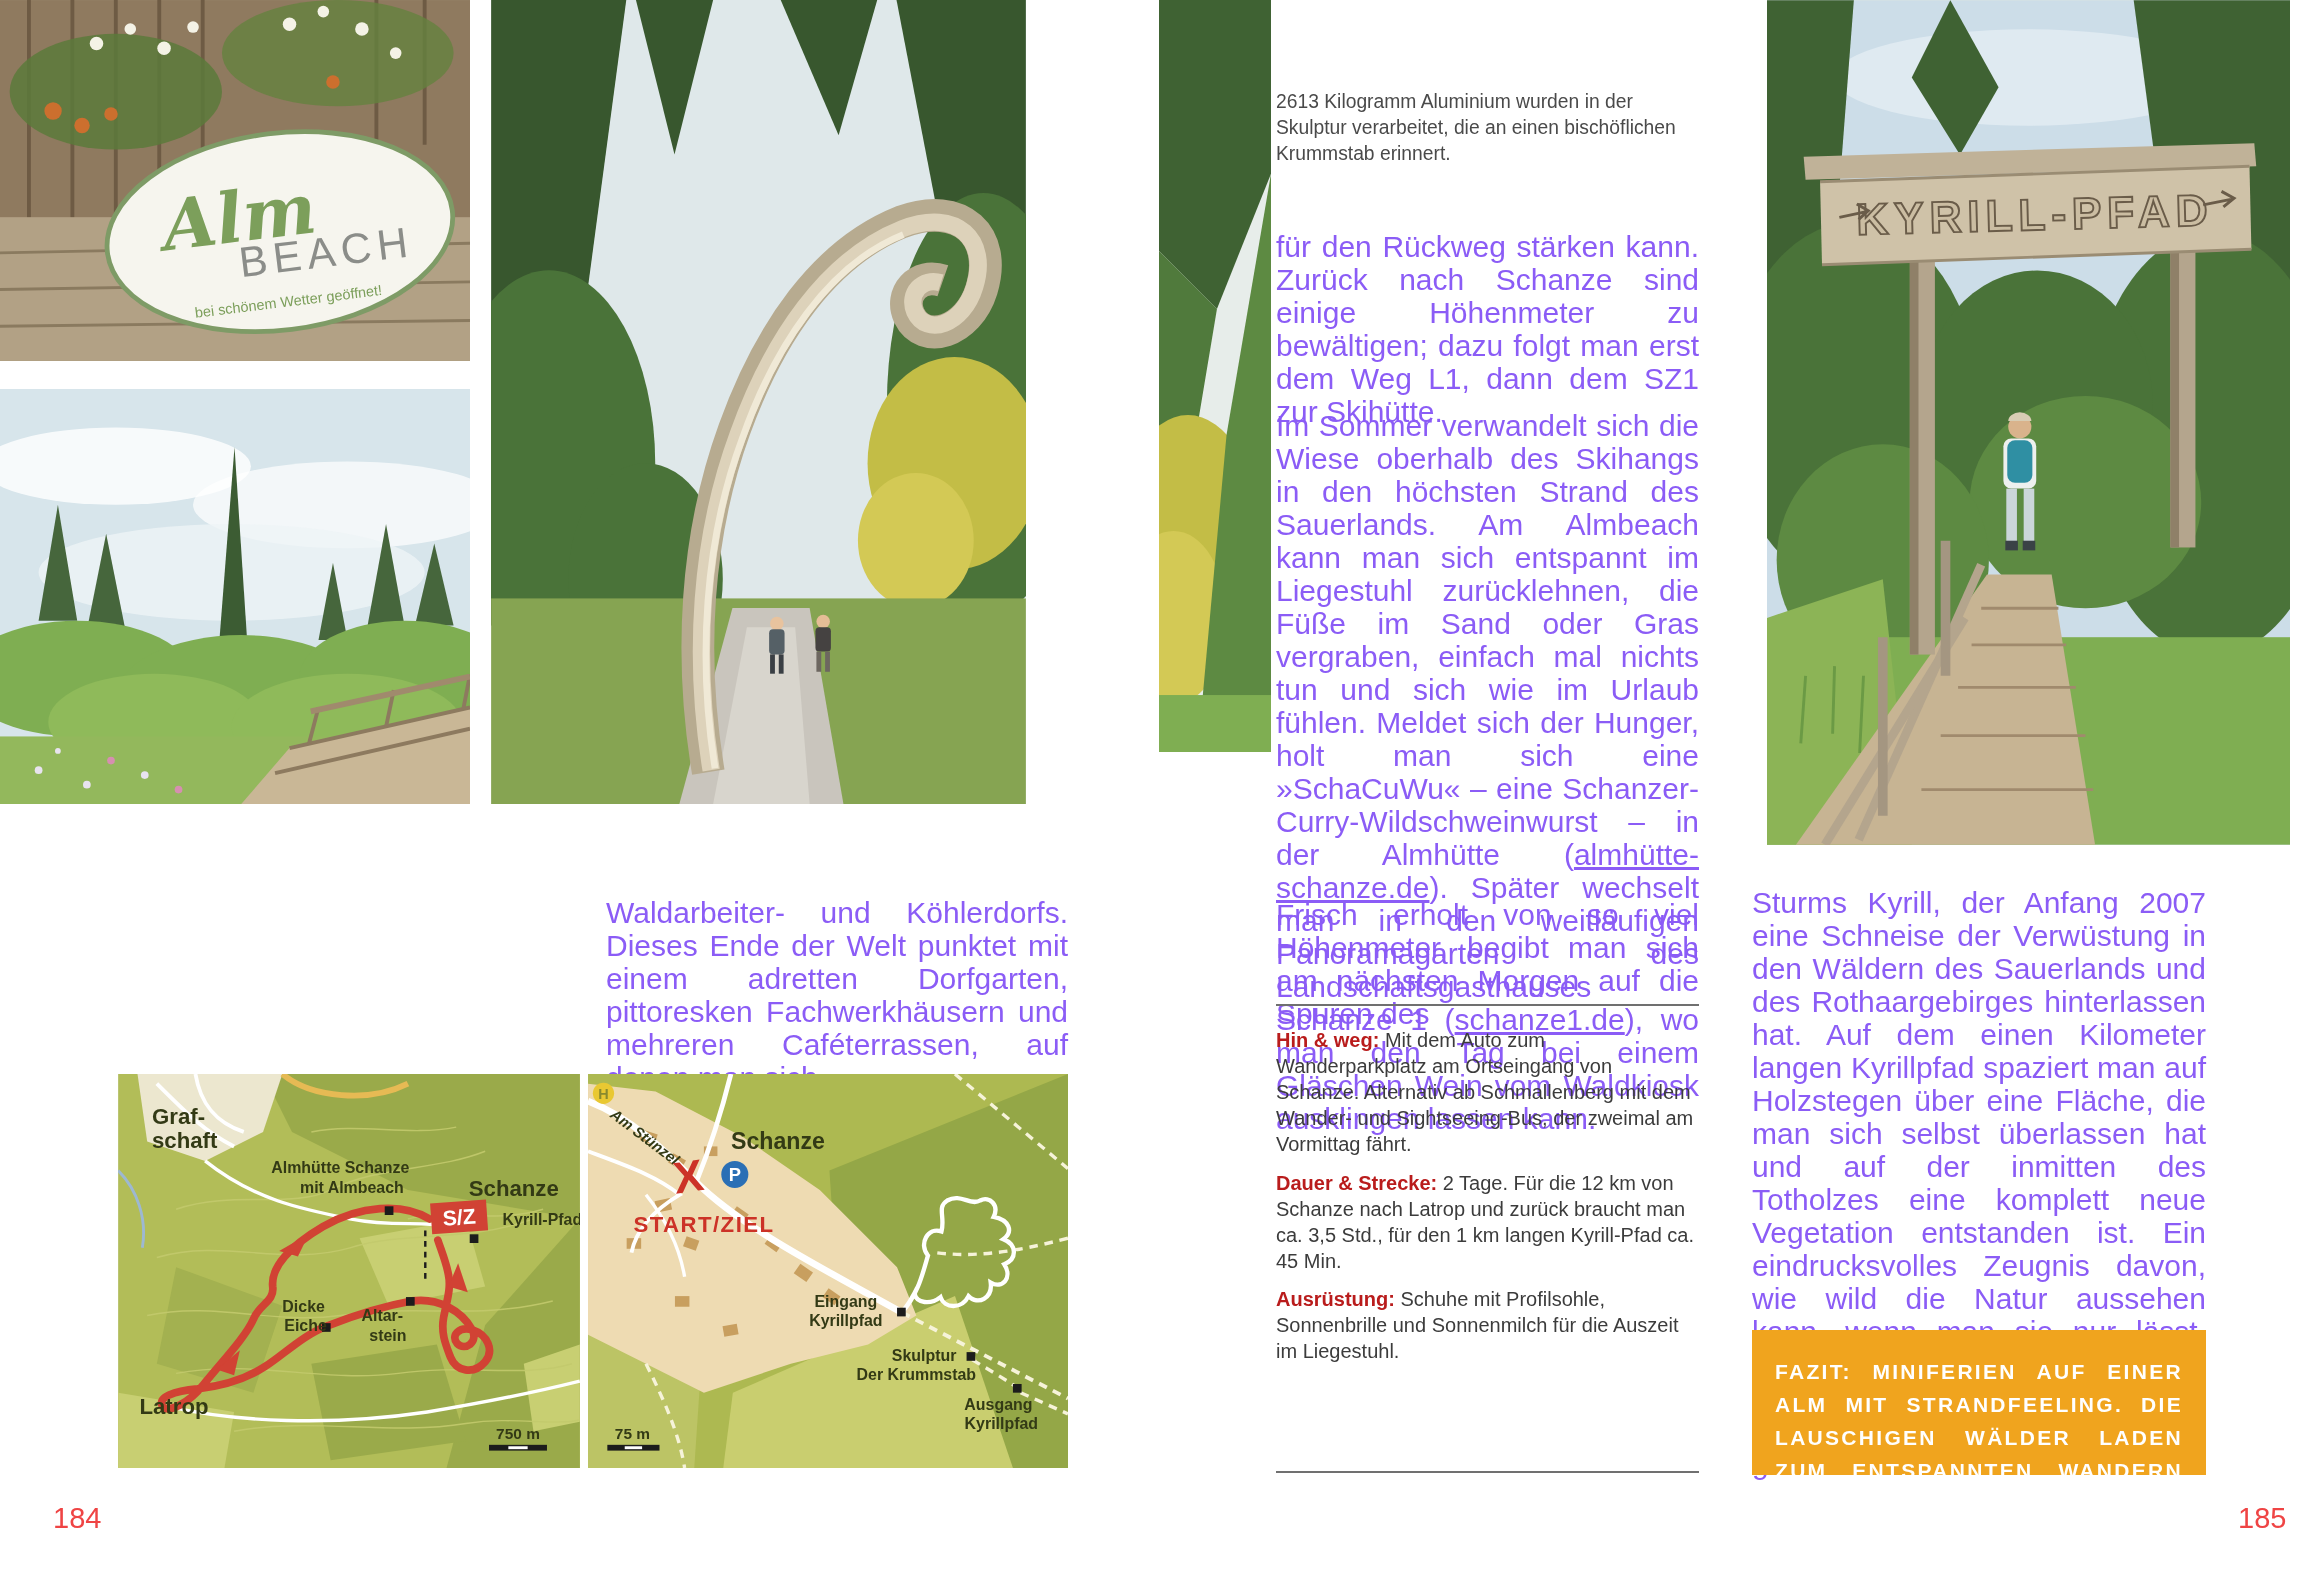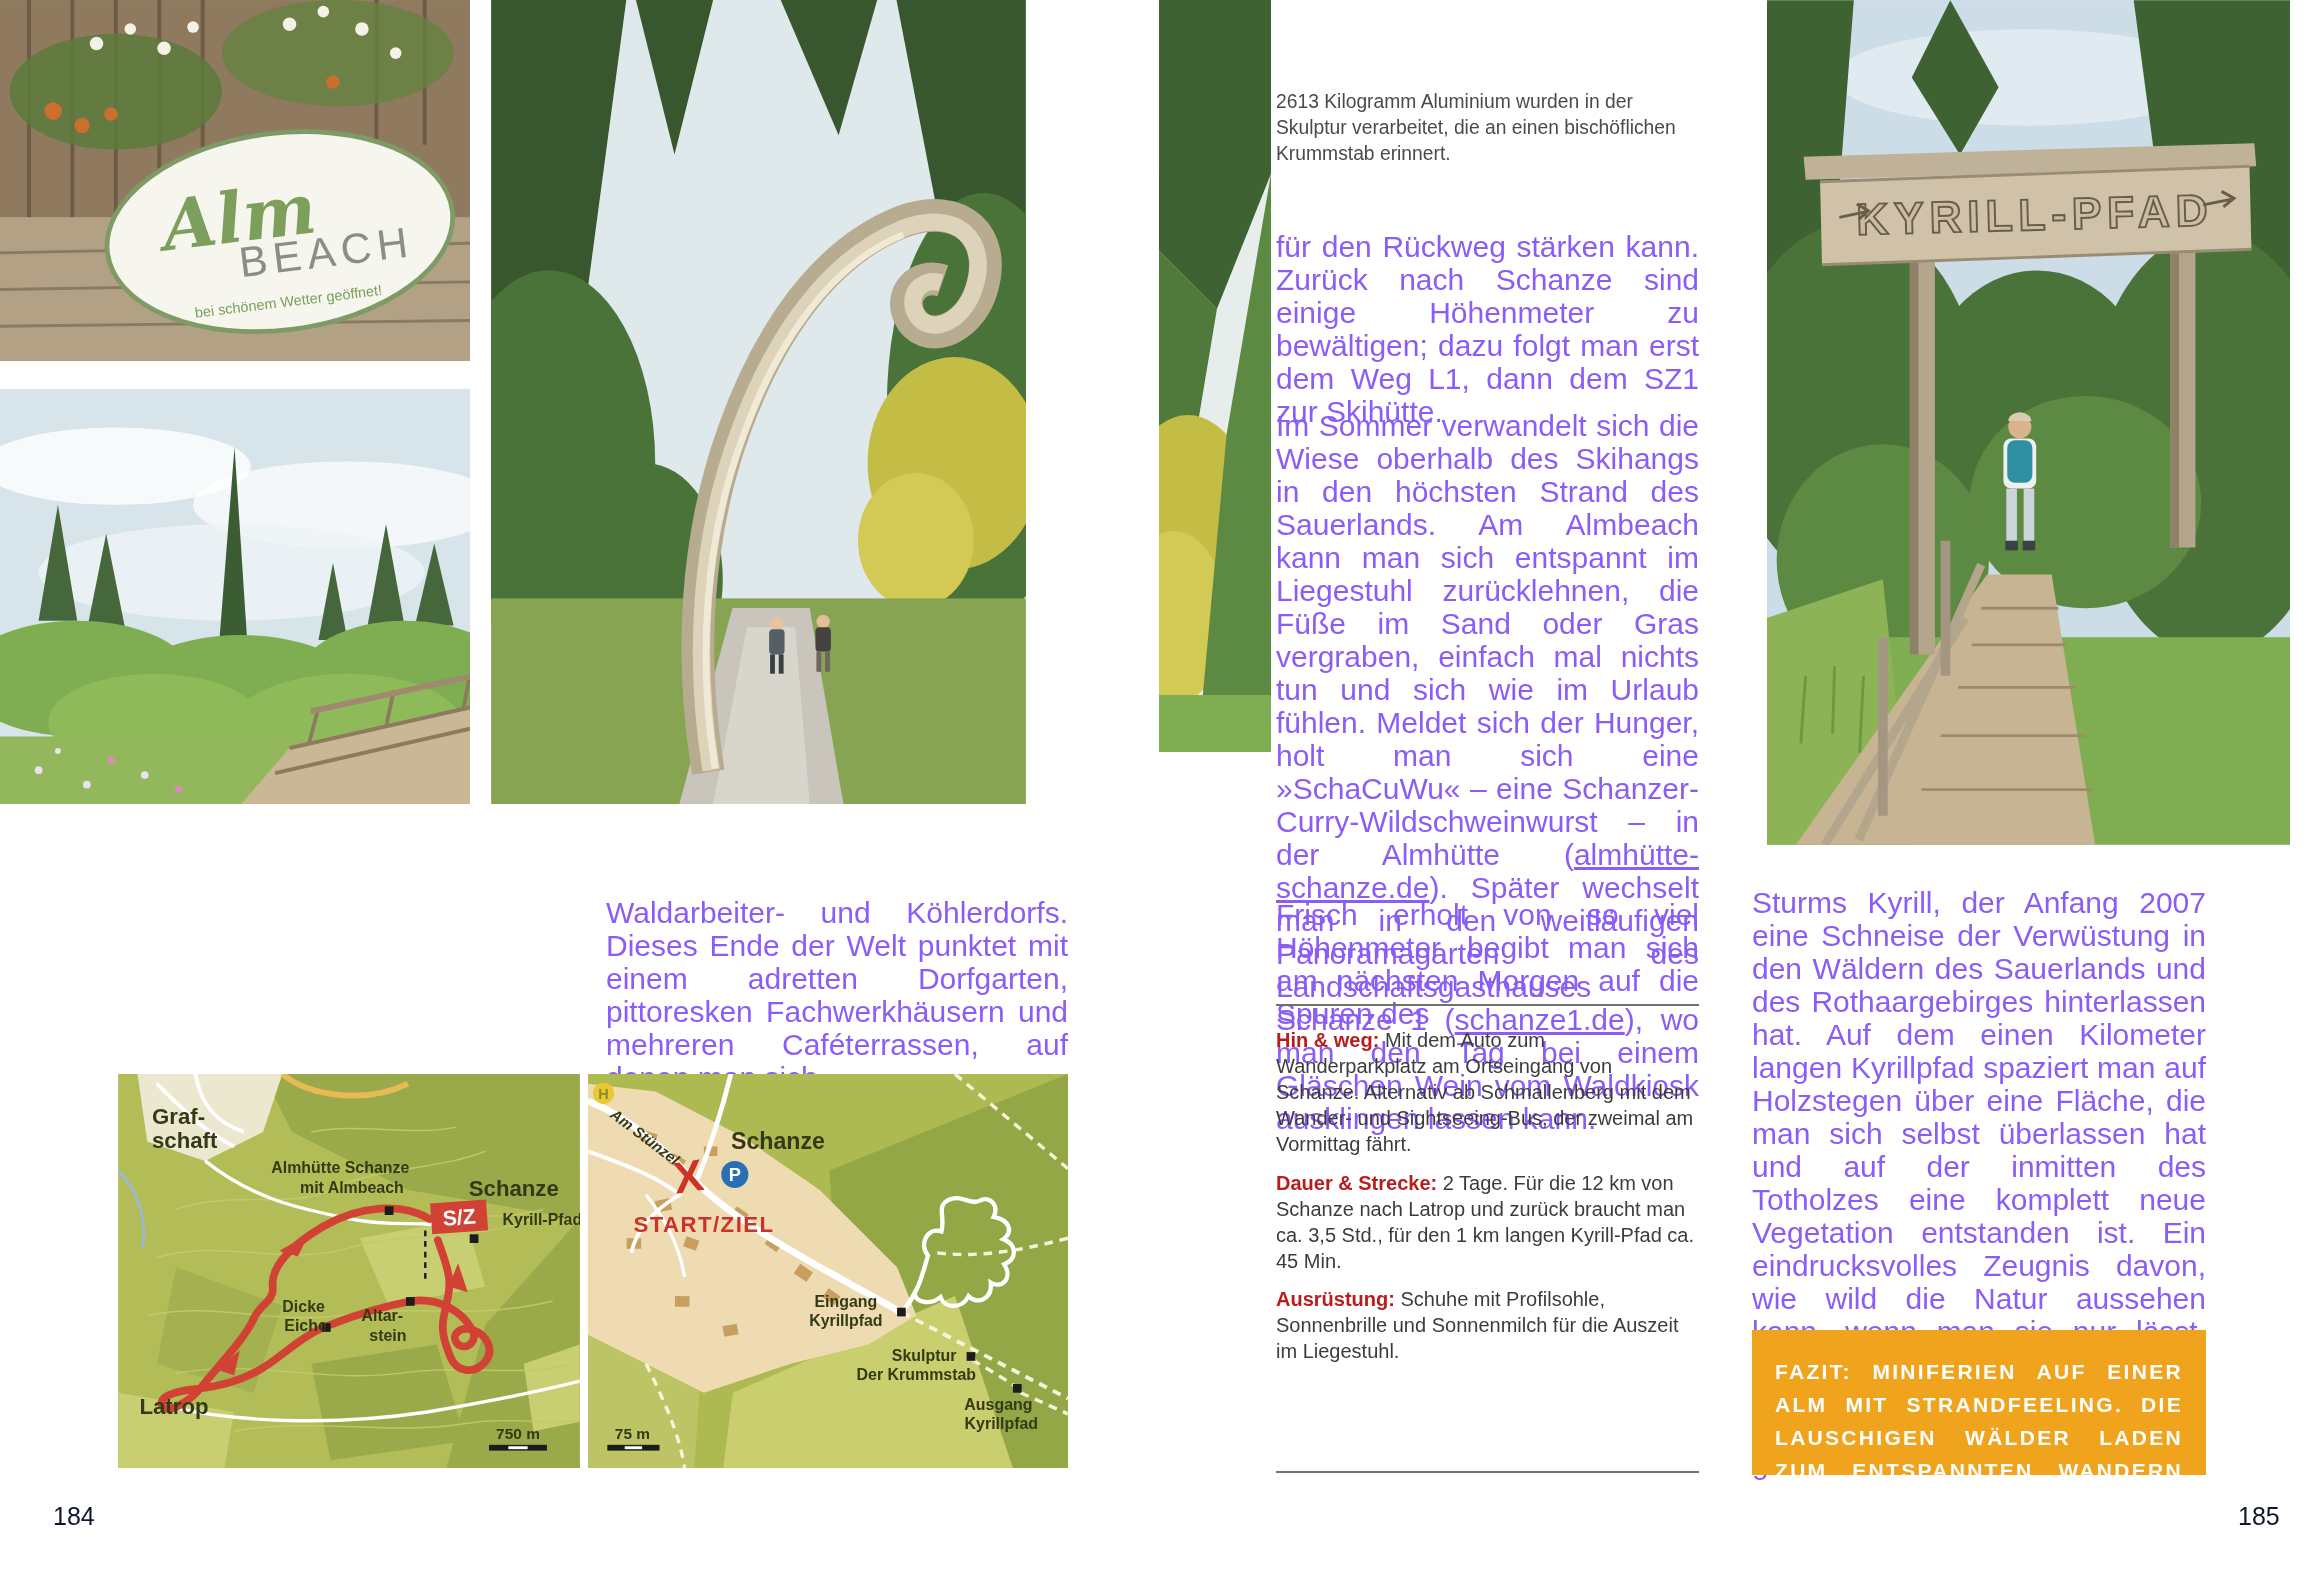--- a/index.html
+++ b/index.html
@@ -2,21 +2,21 @@
 <html><head>
 <meta charset="utf-8">
 <style>
   html,body{margin:0;padding:0;background:#f2f2f2;}
   #spread{position:relative;width:2317px;height:1583px;background:#ffffff;overflow:hidden;
           font-family:"Liberation Sans",sans-serif;color:#3b3b3b;}
   .photo{position:absolute;overflow:hidden;background:#dfe6e2;}
   .photo svg{display:block;}
   .txt{position:absolute;text-align:justify;font-size:30px;line-height:33px;color:#8b5cf6;}
   .caption{font-size:19.3px;line-height:26px;text-align:left;color:#4a4a4a;}
-  .pagenum{position:absolute;font-size:25px;color:#0f172a;}
+  .pagenum{position:absolute;font-size:29px;color:#ef4444;}
   .rule{position:absolute;height:1.9px;background:#707070;}
   .info{position:absolute;font-size:20px;line-height:26px;text-align:left;color:#3c3c3c;}
   .info .item{margin-bottom:12.6px;}
   .ilabel{color:#b91c1c;font-weight:bold;}
   .ulink{text-decoration:underline;}
   .fazit{position:absolute;background:#f0a41e;color:#ffffff;font-weight:bold;
          font-size:21px;line-height:33px;letter-spacing:2.3px;padding:25px 23px;
          text-align:justify;box-sizing:border-box;}
   .maplabel{font-weight:bold;fill:#333a15;}
 </style>

